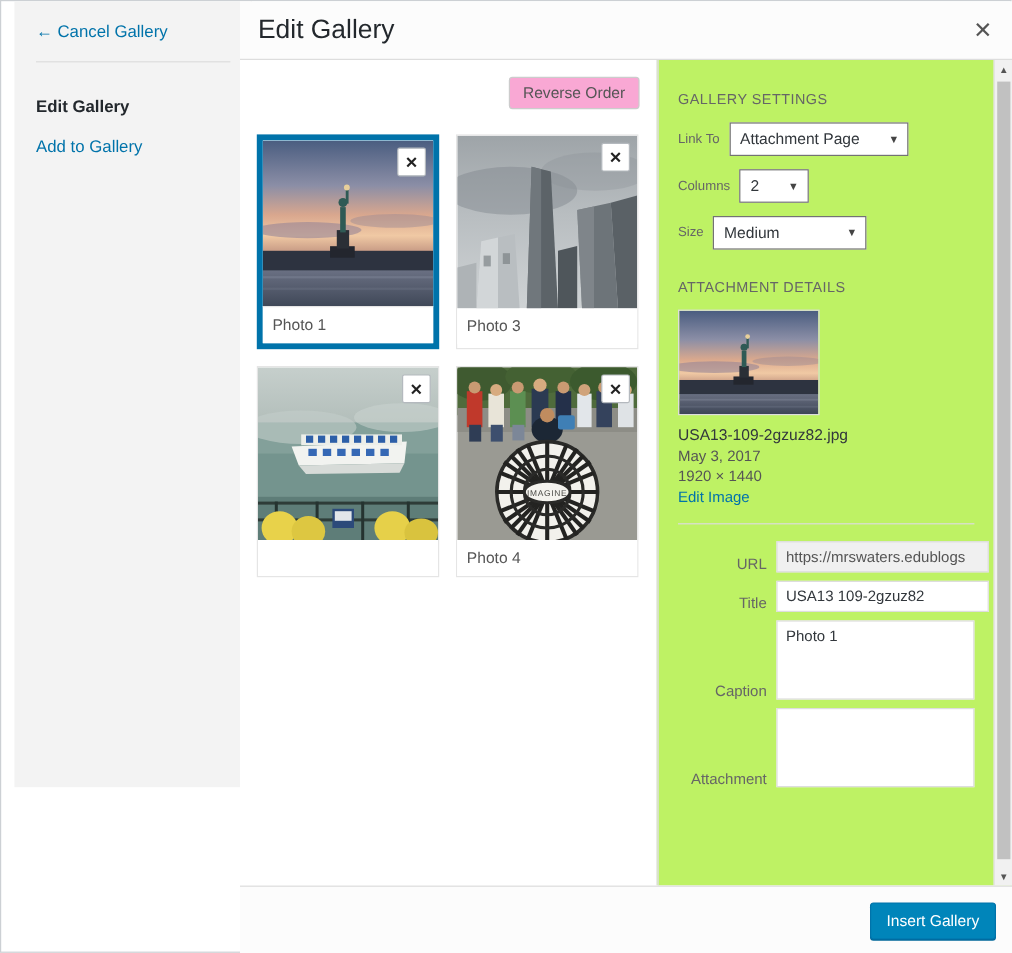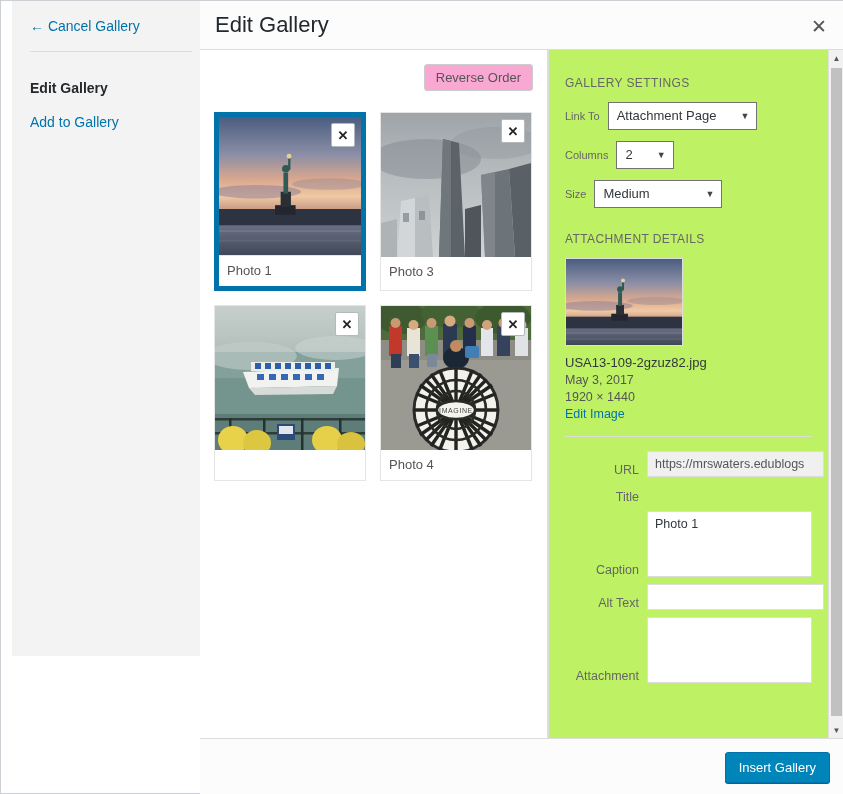--- a/index.html
+++ b/index.html
@@ -555,31 +555,28 @@
 
         <div class="att-rule"></div>
 
         <div class="frow">
           <span class="flbl">URL</span>
           <input class="fin readonly" type="text" readonly="" value="https://mrswaters.edublogs" style="">
         </div>
 
         <div class="frow">
           <span class="flbl">Title</span>
+          <input class="fin" type="text" value="USA13 109-2gzuz82" style="">
         </div>
 
         <div class="frow">
           <span class="flbl">Caption</span>
           <textarea class="fin" rows="4" style="height: 66px;">Photo 1</textarea>
         </div>
 
-        <div class="frow">
-          <span class="flbl">Alt Text</span>
-          <input class="fin" type="text" value="" style="">
-        </div>
 
         <div class="frow">
           <span class="flbl">Attachment</span>
           <textarea class="fin" rows="4" style="height: 66px;"></textarea>
         </div>
 
       </div>
     </div>
 
     <div class="scrollbar">

